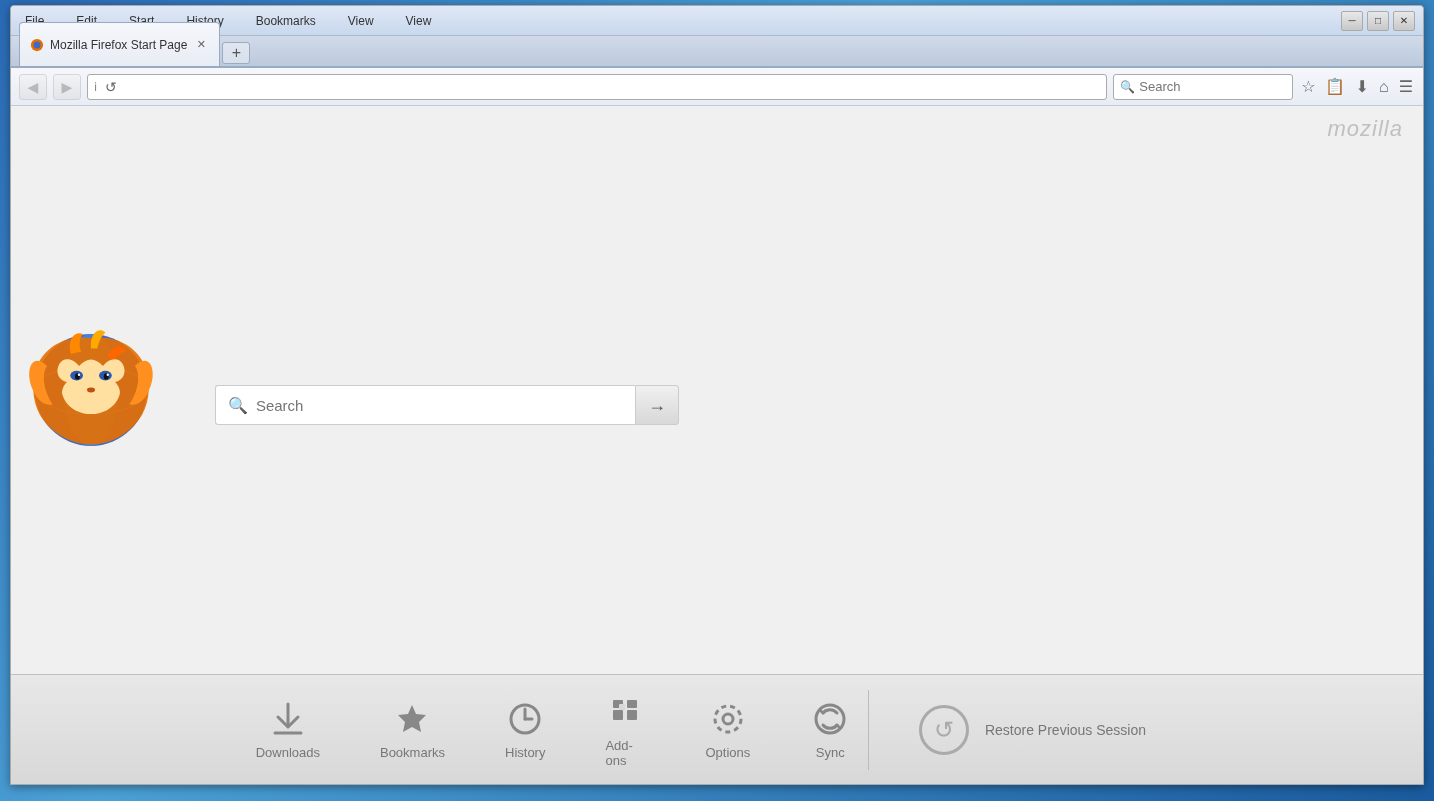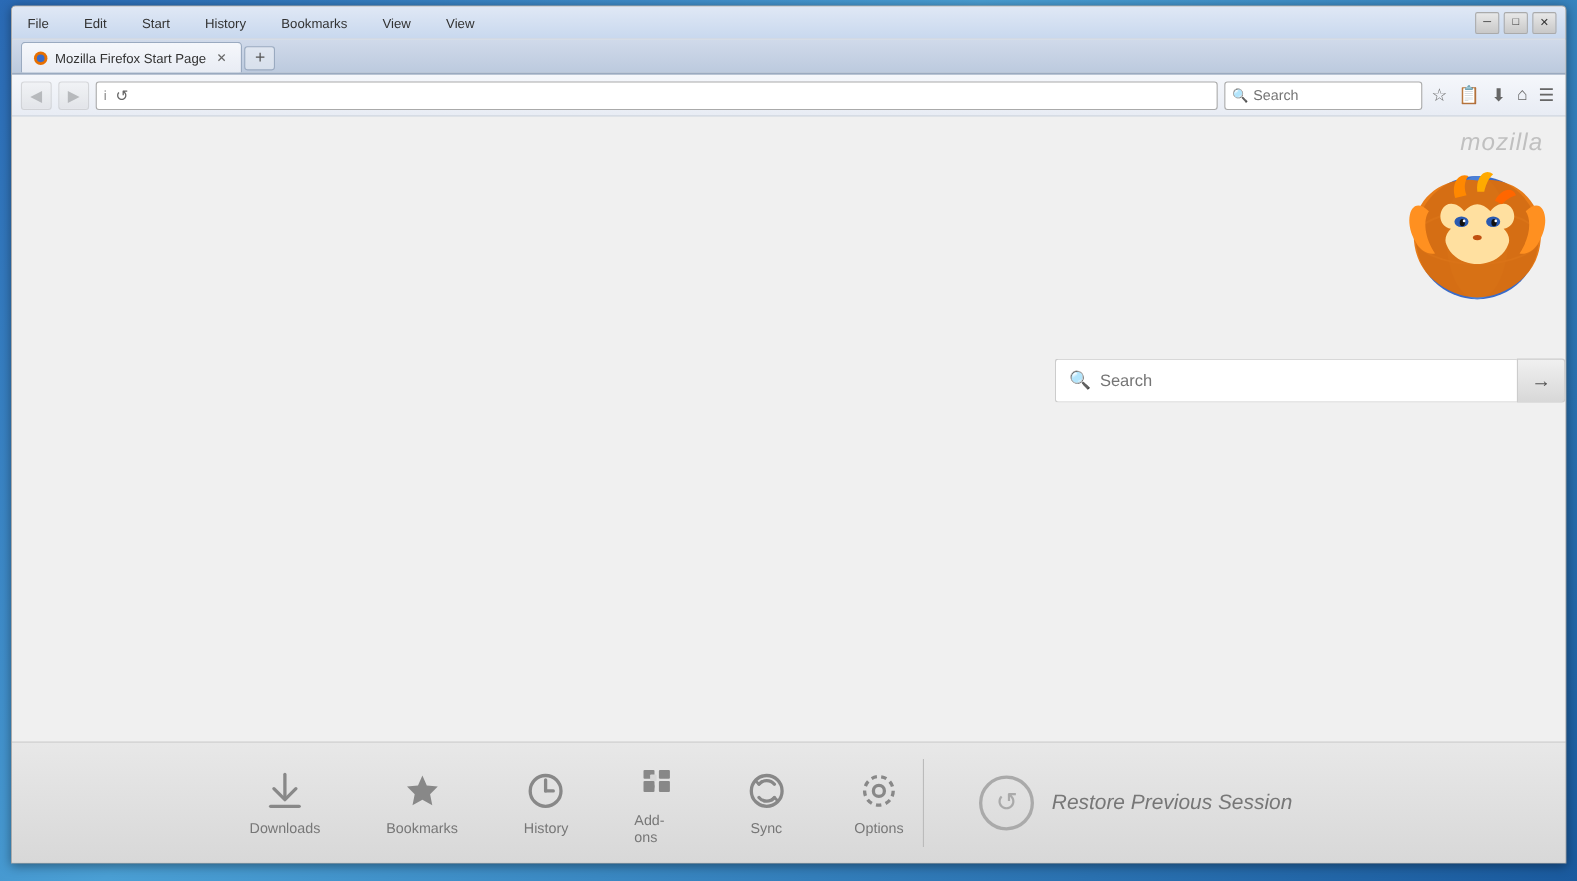--- a/index.html
+++ b/index.html
@@ -76,21 +76,21 @@
     .tab-bar {
       height: 32px;
       background: linear-gradient(to bottom, #d0daea, #bccade);
       display: flex;
       align-items: flex-end;
       padding: 0 8px;
       gap: 2px;
       border-bottom: 2px solid #9aaac0;
     }
     .tab {
-      height: 28px;
+      height: 44px;
       background: linear-gradient(to bottom, #f5f7fb, #e8ecf4);
       border: 1px solid #9aaac0;
       border-bottom: none;
       border-radius: 4px 4px 0 0;
       display: flex;
       align-items: center;
       padding: 0 10px;
       gap: 6px;
       font-size: 12px;
       color: #333;
@@ -211,25 +211,26 @@
       color: #666;
       cursor: pointer;
       padding: 2px;
     }
 
     
     .main-content {
       flex: 1;
       background: #f0f0f0;
       display: flex;
-      flex-direction: column;
-      align-items: flex-end;
+      flex-direction: row;
+      align-items: center;
       justify-content: flex-start;
       padding-top: 30px;
       position: relative;
+      gap: 44px;
     }
 
     .mozilla-watermark {
       position: absolute;
       top: 10px;
       right: 20px;
       font-size: 22px;
       color: #c0c0c0;
       font-style: italic;
       font-weight: 300;
@@ -336,23 +337,22 @@
       height: 50px;
       border: 3px solid #aaa;
       border-radius: 50%;
       display: flex;
       align-items: center;
       justify-content: center;
       color: #aaa;
       font-size: 24px;
     }
     .restore-label {
-      font-size: 19px;
+      font-size: 14px;
       color: #777;
-      font-style: italic;
     }
   </style>
 </head>
 <body>
 
 <div class="window">
 
   <div class="title-bar">
     <div class="title-bar-left">
       <div class="menu-bar">
@@ -483,37 +483,37 @@
           <rect x="14" y="12" width="6" height="6" fill="#d8d8d8" rx="1"></rect>
 
           <circle cx="28" cy="12" r="3" fill="#888"></circle>
           <circle cx="15" cy="23" r="3" fill="#888"></circle>
         </svg>
         <span class="bottom-icon-label">Add-ons</span>
       </div>
 
       <div class="bottom-icon-item">
         <svg class="bottom-icon-svg" viewBox="0 0 40 40">
+          <circle cx="20" cy="20" r="5" fill="none" stroke="#888" stroke-width="3"></circle>
+          <circle cx="20" cy="20" r="13" fill="none" stroke="#888" stroke-width="3" stroke-dasharray="5 4"></circle>
+        </svg>
+        <span class="bottom-icon-label">Options</span>
+      </div>
+
+      <div class="bottom-icon-item">
+        <svg class="bottom-icon-svg" viewBox="0 0 40 40">
           <circle cx="20" cy="20" r="14" fill="none" stroke="#888" stroke-width="3"></circle>
           <path d="M13 14 A9 9 0 0 1 27 14" fill="none" stroke="#888" stroke-width="3" stroke-linecap="round"></path>
           <path d="M27 26 A9 9 0 0 1 13 26" fill="none" stroke="#888" stroke-width="3" stroke-linecap="round"></path>
           <polyline points="10,11 13,14 16,11" fill="none" stroke="#888" stroke-width="2.5" stroke-linejoin="round"></polyline>
           <polyline points="30,29 27,26 24,29" fill="none" stroke="#888" stroke-width="2.5" stroke-linejoin="round"></polyline>
         </svg>
         <span class="bottom-icon-label">Sync</span>
       </div>
 
-      <div class="bottom-icon-item">
-        <svg class="bottom-icon-svg" viewBox="0 0 40 40">
-          <circle cx="20" cy="20" r="5" fill="none" stroke="#888" stroke-width="3"></circle>
-          <circle cx="20" cy="20" r="13" fill="none" stroke="#888" stroke-width="3" stroke-dasharray="5 4"></circle>
-        </svg>
-        <span class="bottom-icon-label">Options</span>
-      </div>
-
     </div>
 
     <div class="divider-vertical"></div>
 
     <div class="restore-section">
       <div class="restore-icon">↺</div>
       <span class="restore-label">Restore Previous Session</span>
     </div>
 
   </div>

